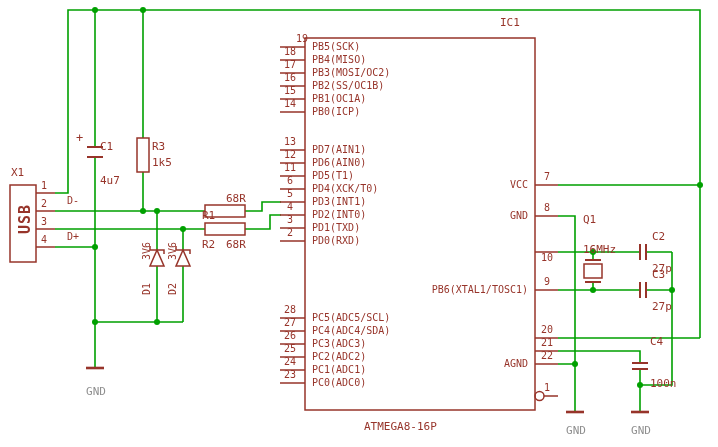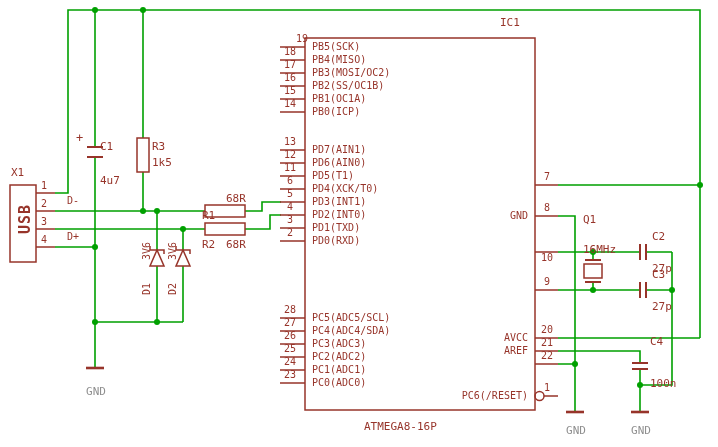--- a/index.html
+++ b/index.html
@@ -157,25 +157,25 @@
   <span class="t num" style="left:279px;top:330px">26</span>
   <span class="t" style="left:312px;top:338px">PC3(ADC3)</span>
   <span class="t num" style="left:279px;top:343px">25</span>
   <span class="t" style="left:312px;top:351px">PC2(ADC2)</span>
   <span class="t num" style="left:279px;top:356px">24</span>
   <span class="t" style="left:312px;top:364px">PC1(ADC1)</span>
   <span class="t num" style="left:279px;top:369px">23</span>
   <span class="t" style="left:312px;top:377px">PC0(ADC0)</span>
 
   <span class="t num" style="left:536px;top:171px">7</span>
+  <span class="t rname" style="left:398px;top:179px">VCC</span>
   <span class="t num" style="left:536px;top:202px">8</span>
   <span class="t rname" style="left:398px;top:210px">GND</span>
   <span class="t num" style="left:536px;top:252px">10</span>
   <span class="t num" style="left:536px;top:276px">9</span>
+  <span class="t rname" style="left:398px;top:284px">PB6(XTAL1/TOSC1)</span>
   <span class="t num" style="left:536px;top:324px">20</span>
-  <span class="t rname" style="left:398px;top:332px">AVCC</span>
   <span class="t num" style="left:536px;top:337px">21</span>
-  <span class="t rname" style="left:398px;top:345px">AREF</span>
   <span class="t num" style="left:536px;top:350px">22</span>
+  <span class="t rname" style="left:398px;top:358px">AGND</span>
   <span class="t num" style="left:536px;top:382px">1</span>
-  <span class="t rname" style="left:398px;top:390px">PC6(/RESET)</span>
 
 </div>
 
 </body></html>

